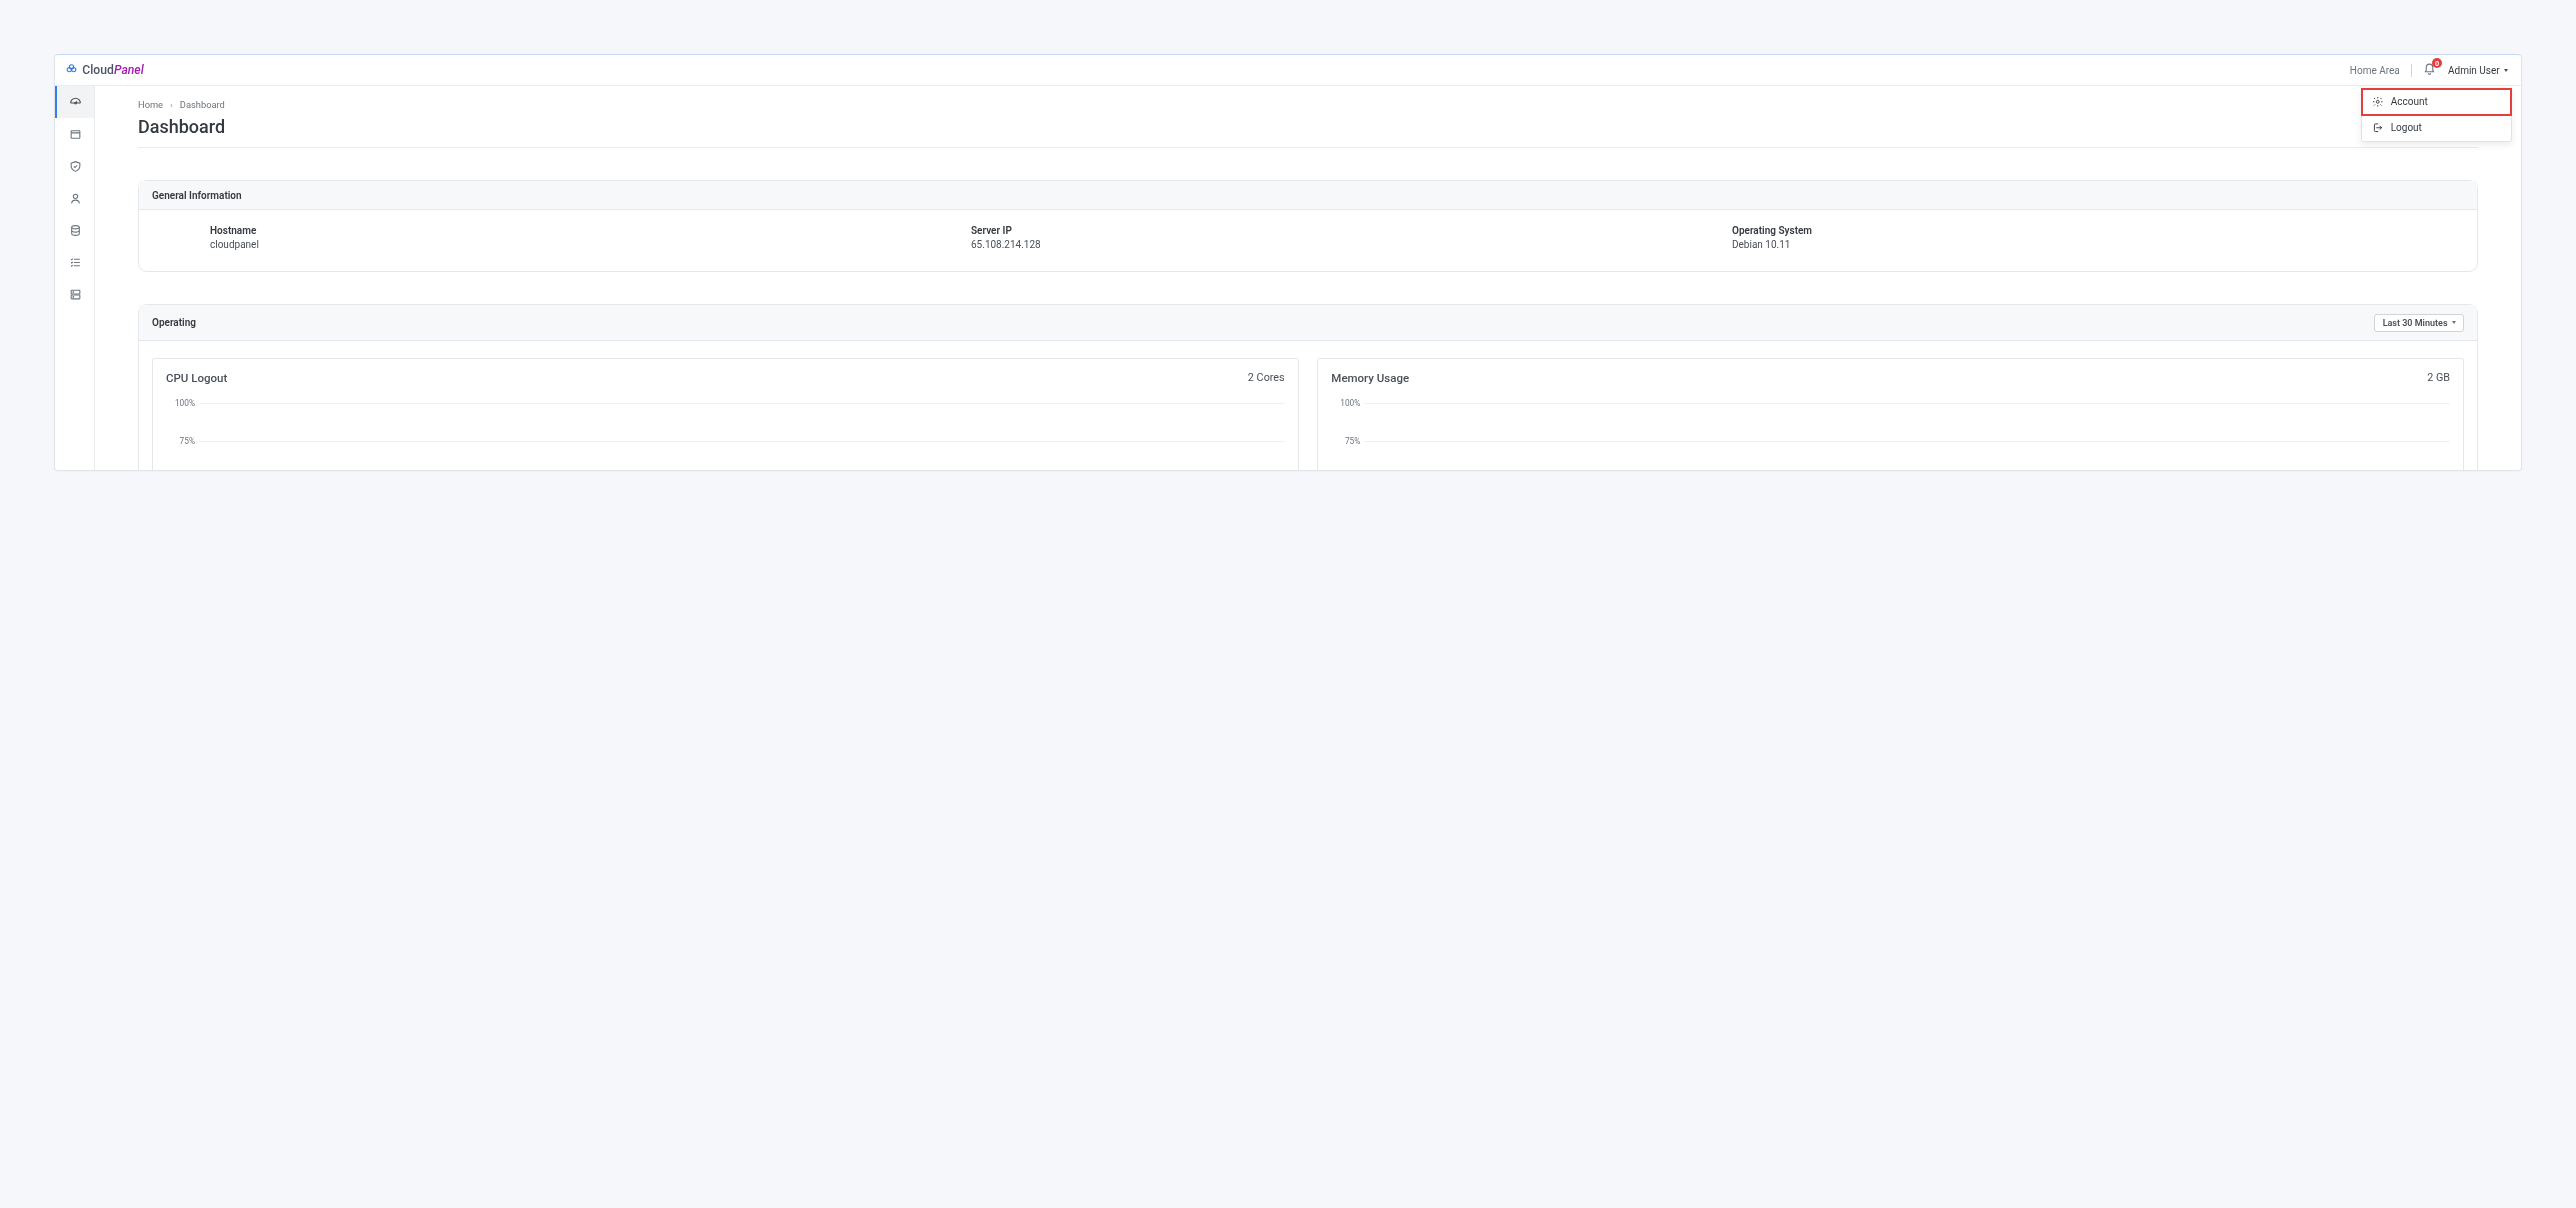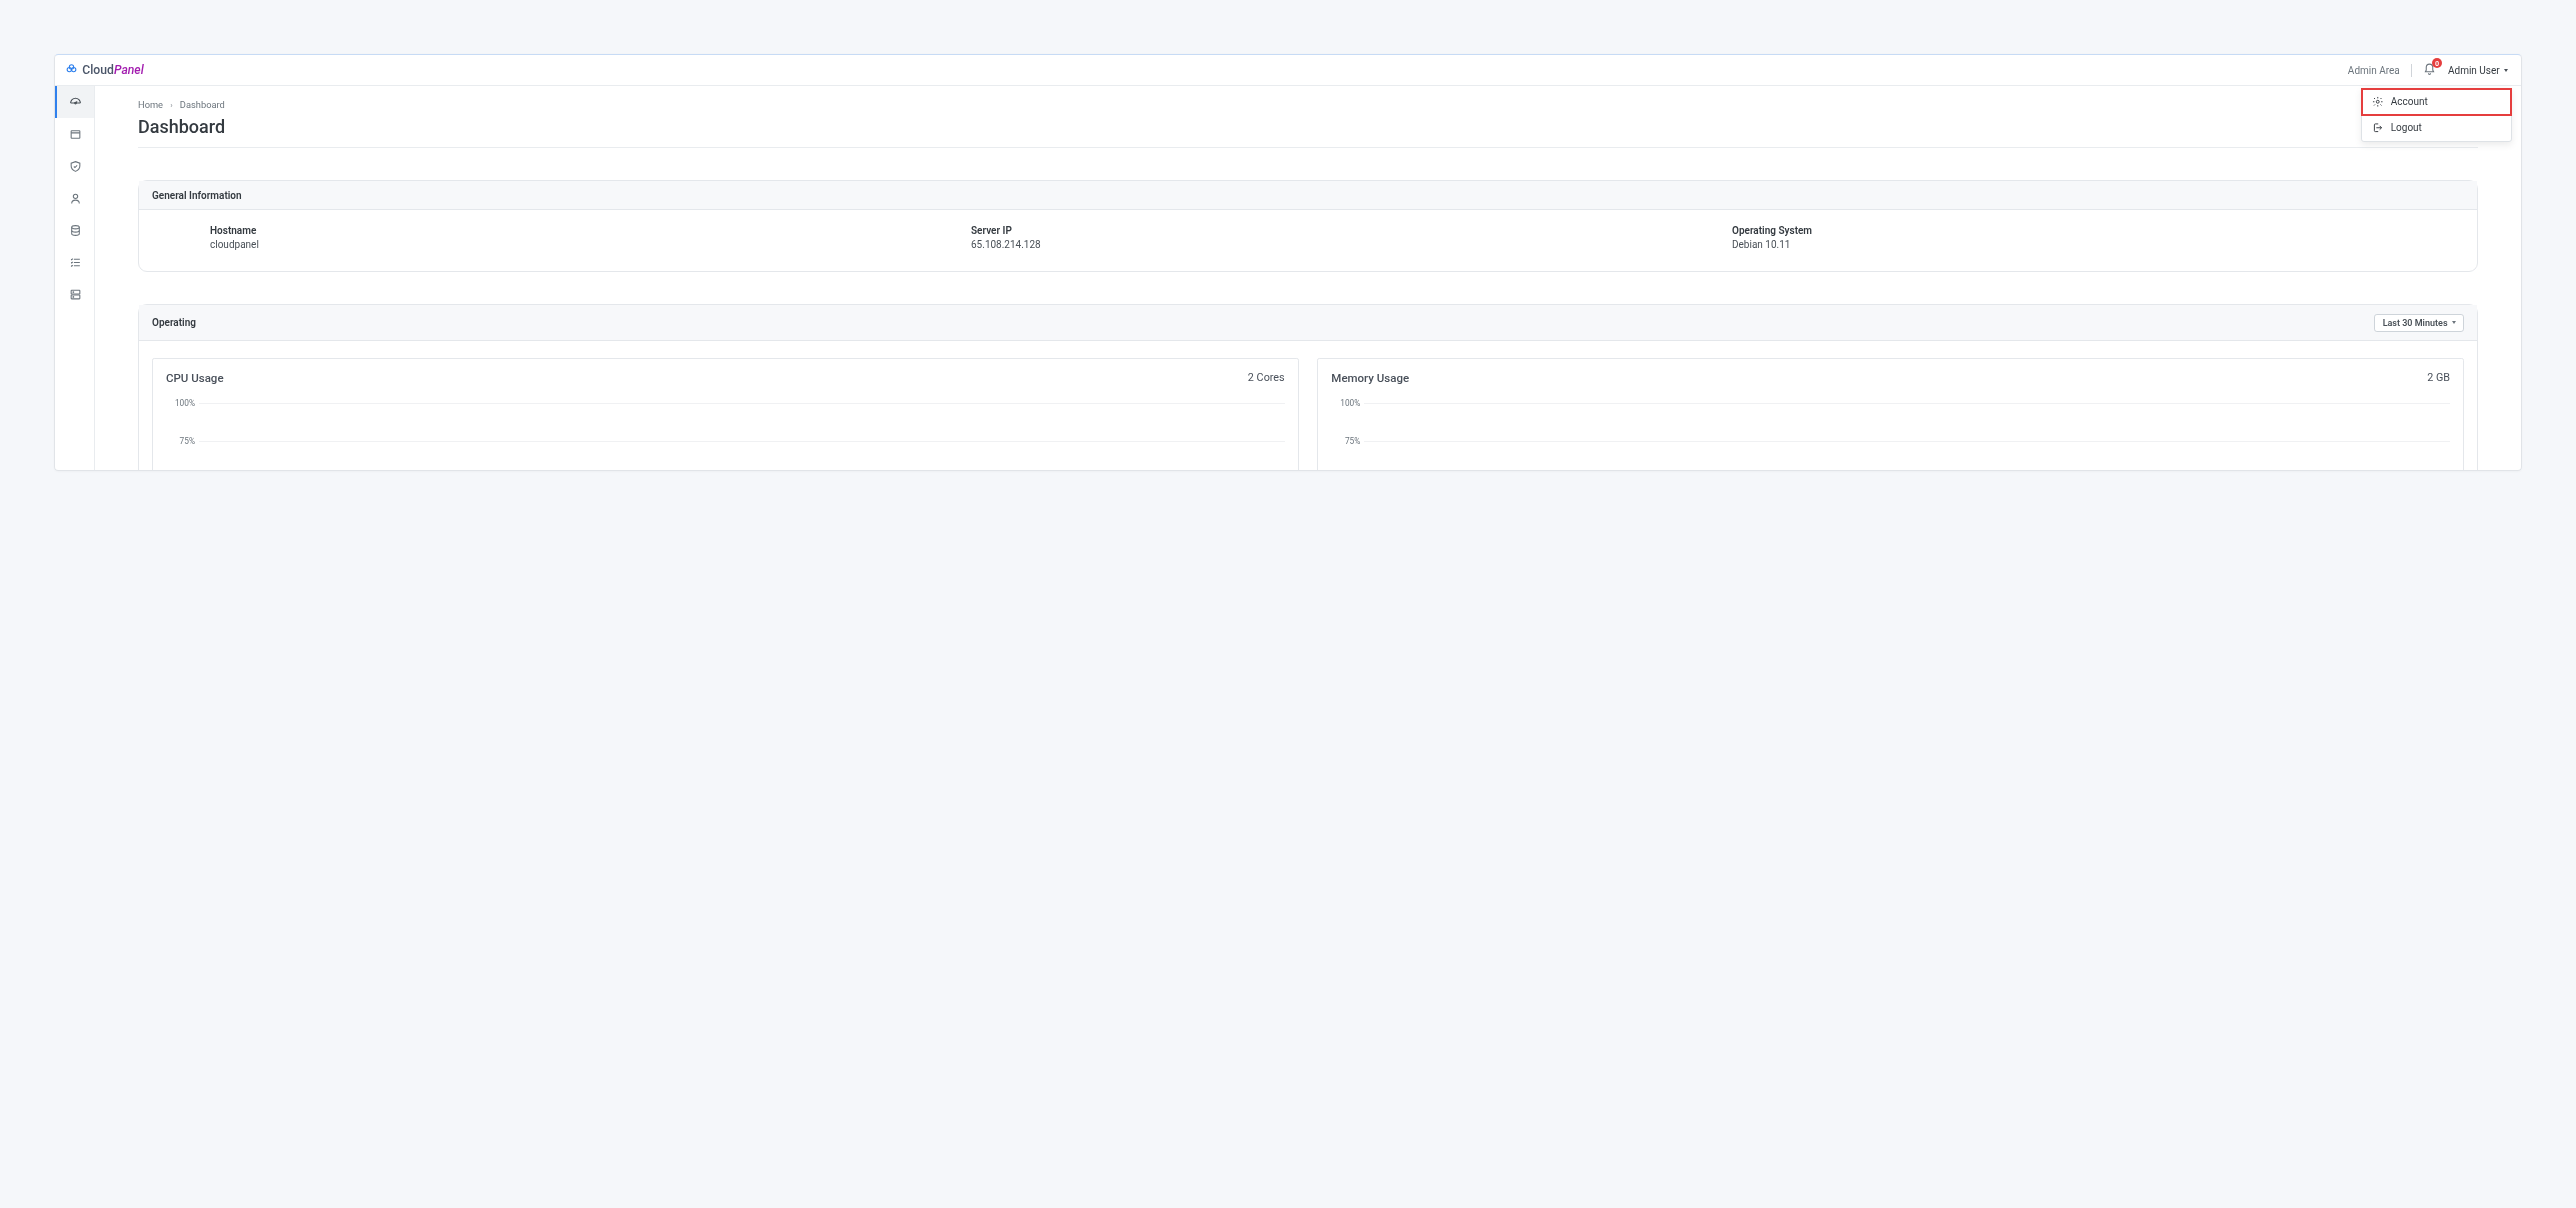--- a/index.html
+++ b/index.html
@@ -241,21 +241,21 @@
             <circle cx="8" cy="14" r="4"></circle>
               <circle cx="16" cy="14" r="4"></circle>
               <circle cx="12" cy="9" r="4"></circle>
           </svg>
         </span>
         <span>
           <span class="brand-cloud">Cloud</span><span class="brand-panel">Panel</span>
         </span>
       </div>
       <div class="top-right">
-        <span class="admin-area">Admin Area</span>
+        <span class="admin-area">Home Area</span>
         <span class="divider"></span>
         <span class="bell-wrap">
           <svg viewBox="0 0 24 24" fill="none" stroke="#6c757d" stroke-width="2">
             <path d="M6 8a6 6 0 0 1 12 0v5l1.5 3h-15L6 13z"></path>
               <path d="M10 19a2 2 0 0 0 4 0"></path>
           </svg>
           <span class="badge">0</span>
         </span>
         <span class="user-menu">
           <span>Admin User</span>
@@ -367,21 +367,21 @@
             <span>Operating</span>
             <span class="select-range">
               <span>Last 30 Minutes</span>
               <span class="caret"></span>
             </span>
           </div>
           <div class="charts">
 
             <div class="chart-card">
               <div class="chart-head">
-                <span class="chart-title">CPU Usage</span>
+                <span class="chart-title">CPU Logout</span>
                 <span class="chart-sub">2 Cores</span>
               </div>
               <div class="chart-area">
                 <div class="ylabel" style="top:7.2px">100%</div>
                 <div class="gridline" style="top:7.2px"></div>
                 <div class="ylabel" style="top:45px">75%</div>
                 <div class="gridline" style="top:45px"></div>
                 <div class="ylabel" style="top:82px">50%</div>
                 <div class="gridline" style="top:82px"></div>
               </div>

